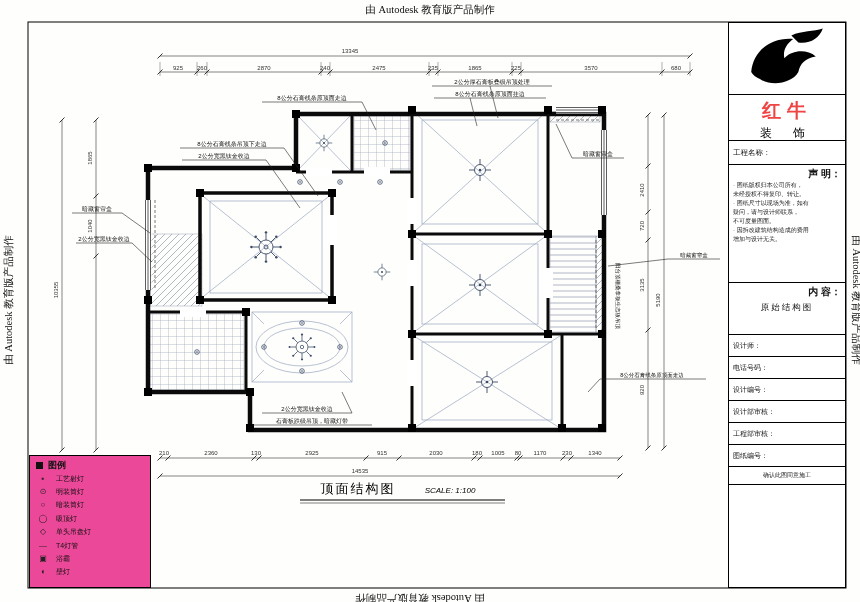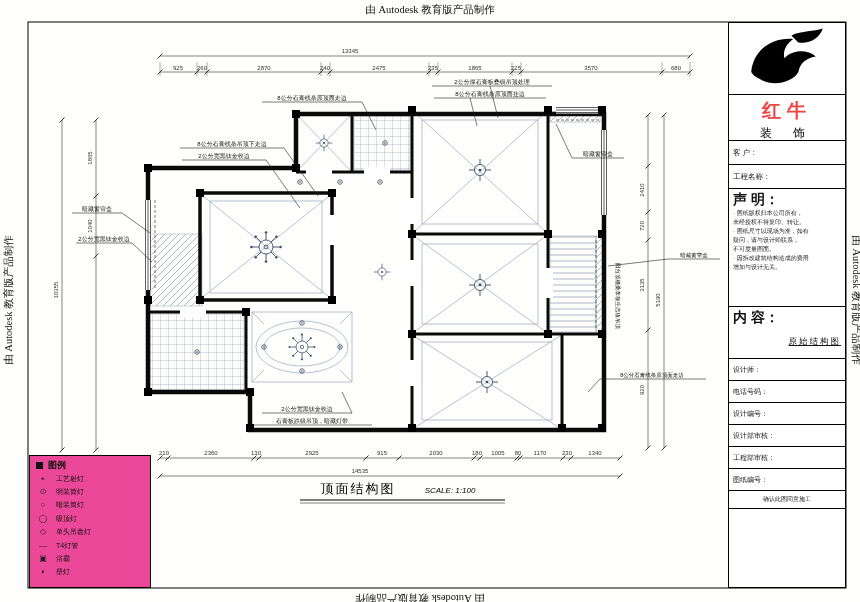--- a/index.html
+++ b/index.html
@@ -13,24 +13,24 @@
     border:1px solid #000;box-sizing:border-box;background:#fff;
     display:flex;flex-direction:column;font-size:7.5px;}
   .tb-sec{border-bottom:1px solid #000;box-sizing:border-box;padding:2px 4px;position:relative;}
   .tb-logo{height:72px;display:flex;align-items:center;justify-content:center;}
   .tb-brand{height:46px;text-align:center;padding-top:3px;}
   .brand1{font-size:19px;font-weight:bold;color:#ef4444;letter-spacing:6px;font-family:"Liberation Serif",serif;}
   .brand2{font-size:12px;color:#000000;letter-spacing:9px;margin-top:1px;font-family:"Liberation Serif",serif;}
   .tb-row{height:24px;display:flex;align-items:center;font-size:7.5px;}
   .tb-row-sm{height:22px;display:flex;align-items:center;font-size:7px;}
   .tb-statement{height:118px;}
-  .tb-label-b{font-weight:bold;font-size:14px;}
+  .tb-label-b{font-weight:bold;font-size:10px;text-align:right;}
   .tb-stline{font-size:6px;line-height:9px;color:#222;}
   .tb-content{height:52px;}
-  .tb-content-val{text-align:right;font-size:8.5px;margin-top:9px;letter-spacing:2px;text-decoration:underline;}
+  .tb-content-val{text-align:center;font-size:8.5px;margin-top:3px;letter-spacing:2px;}
   .tb-note{height:18px;font-size:6px;display:flex;align-items:center;justify-content:center;color:#222;}
   .tb-sign{flex:1;border-bottom:none;font-size:7.5px;}
 
   
   .legend{position:absolute;left:29px;top:455px;width:122px;height:133px;
     border:1px solid #000;box-sizing:border-box;background:#ec4899;padding:3px 5px 0 6px;}
   .legend-title{font-size:9px;font-weight:bold;display:flex;align-items:center;gap:5px;height:13px;}
   .legend-title .sq{width:7px;height:7px;background:#111;display:inline-block;}
   .legend-item{display:flex;align-items:center;gap:6px;height:13.4px;font-size:7px;color:#111;}
   .legend-icon{width:14px;text-align:center;font-size:8px;color:#222;line-height:10px;}
@@ -291,23 +291,20 @@
     <svg width="96" height="62" viewBox="0 0 110 70">
       <path d="M14,50 C16,26 36,10 62,12 C54,18 50,26 52,34 C62,24 78,24 88,32 C76,34 70,40 68,50 C60,64 36,66 24,58 C20,56 16,54 14,50 Z" fill="#000"></path>
       <path d="M60,8 C72,2 86,4 96,0 C92,12 80,18 68,16 Z" fill="#000"></path>
     </svg>
   </div>
   <div class="tb-sec tb-brand">
     <div class="brand1">红牛</div>
     <div class="brand2">装 饰</div>
   </div>
   <div class="tb-sec tb-row">
-        <span>客 户：</span>
-      </div>
-  <div class="tb-sec tb-row">
         <span>工程名称：</span>
       </div>
   <div class="tb-sec tb-statement">
     <div class="tb-label-b">声 明：</div>
     <div class="tb-stline">· 图纸版权归本公司所有，</div>
     <div class="tb-stline">  未经授权不得复印、转让。</div>
     <div class="tb-stline">· 图纸尺寸以现场为准，如有</div>
     <div class="tb-stline">  疑问，请与设计师联系，</div>
     <div class="tb-stline">  不可度量图面。</div>
     <div class="tb-stline">· 因拆改建筑结构造成的费用</div>

